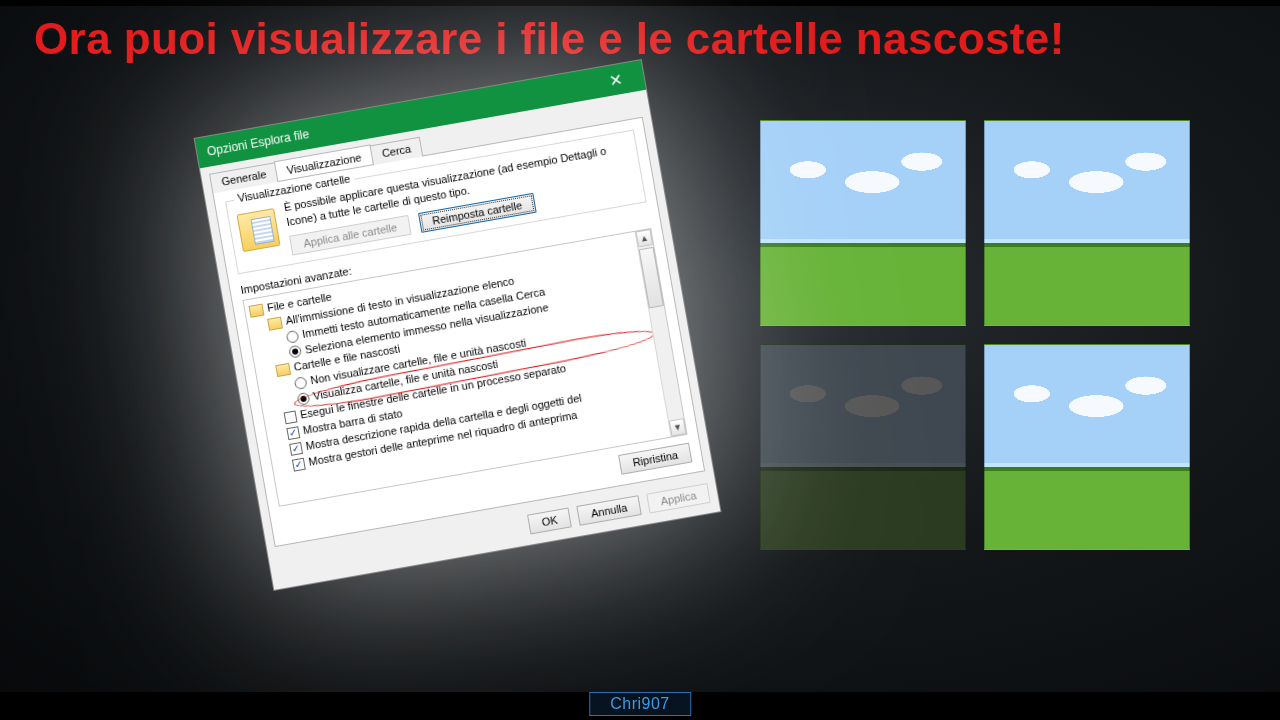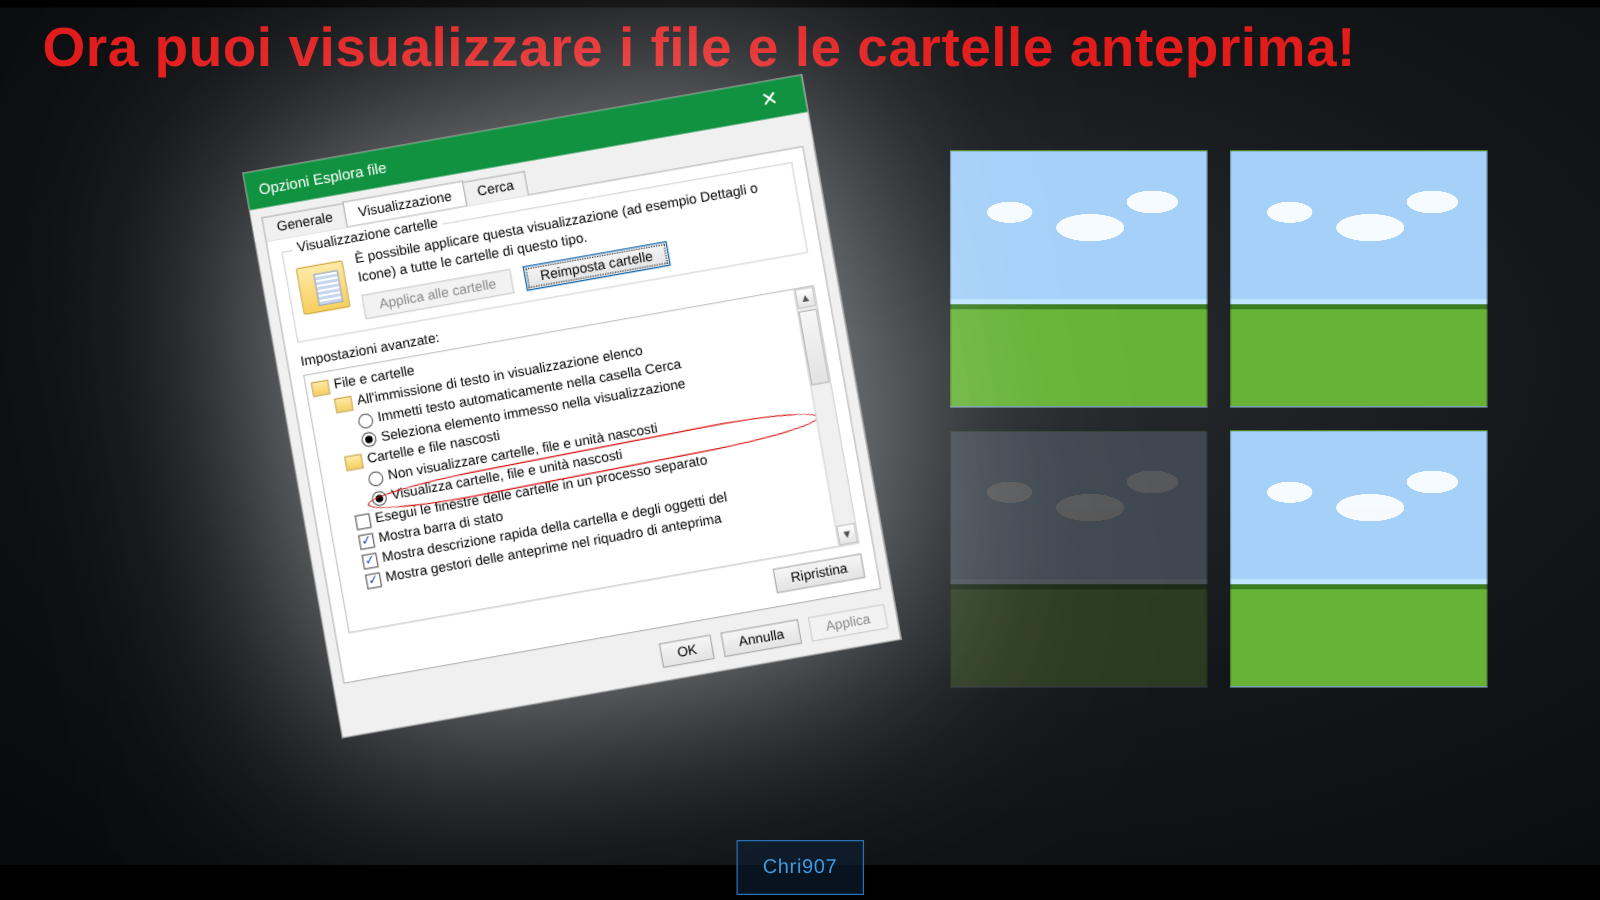--- a/index.html
+++ b/index.html
@@ -240,41 +240,41 @@
     transform:rotate(-1deg);
     pointer-events:none;
   }
 
   
   .watermark {
     position:absolute;
     bottom:4px;
     left:50%;
     transform:translateX(-50%);
-    padding:12px 20px;
+    padding:2px 20px;
     border:1px solid #2b6fb5;
     background: rgba(14,32,54,0.6);
     color:#3c9be6;
     font-size:16px;
     letter-spacing:0.5px;
   }
 
   
   .letterbox-top,.letterbox-bottom{
     position:absolute;left:0;right:0;height:6px;background:#000;
   }
   .letterbox-top{top:0;}
   .letterbox-bottom{bottom:0;height:28px;}
 </style>
 </head>
 <body>
 
 <div class="letterbox-top"></div>
 
-<div class="banner">Ora puoi visualizzare i file e le cartelle anteprima!</div>
+<div class="banner">Ora puoi visualizzare i file e le cartelle nascoste!</div>
 
 <div class="wallpaper">
   <div class="tile"></div>
   <div class="tile"></div>
   <div class="tile shade"></div>
   <div class="tile"></div>
 </div>
 
 <div class="dialog-wrap">
   <div class="dialog">

